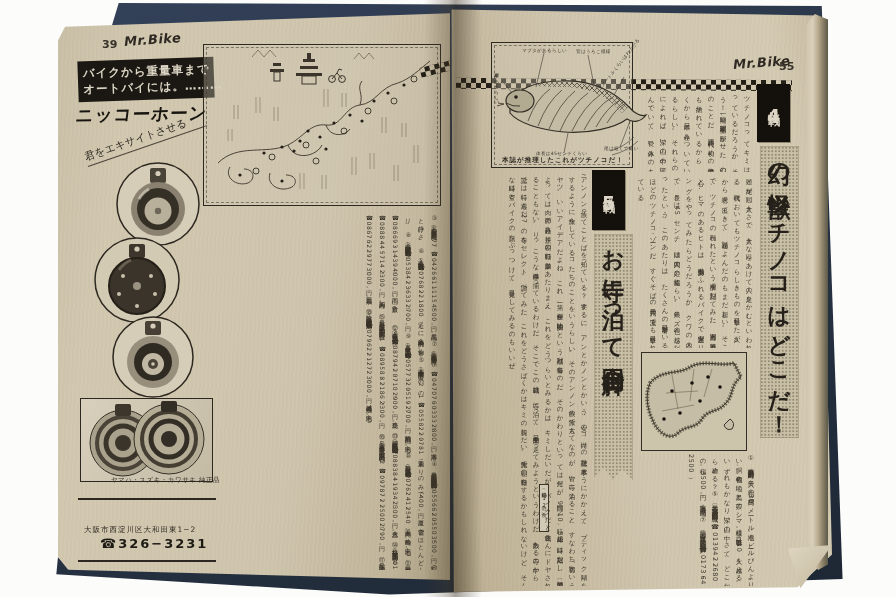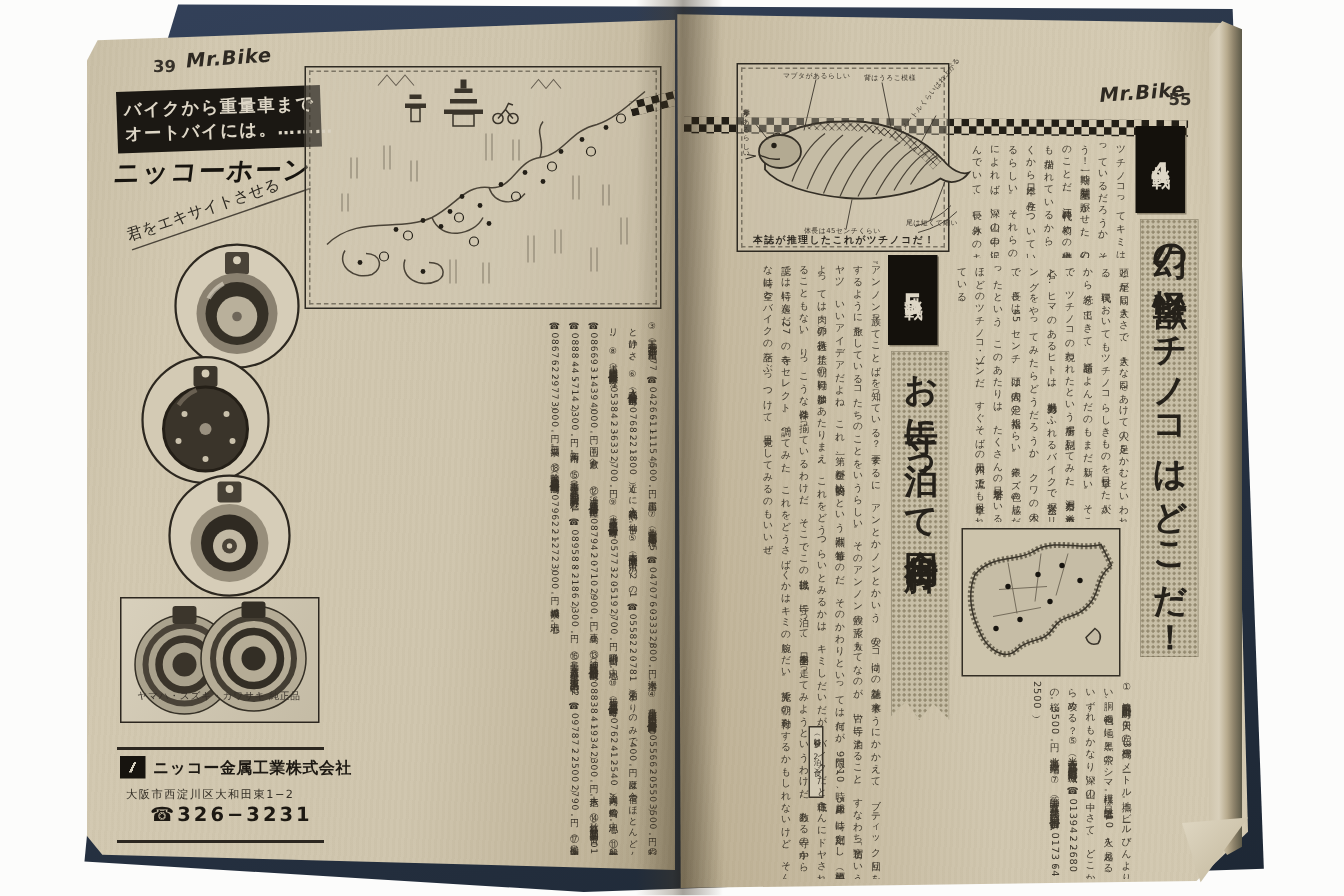--- a/index.html
+++ b/index.html
@@ -64,21 +64,21 @@
     padding:4px 5px 5px; transform:rotate(-2deg); }
   #ad-banner div { font-size:11.5px; font-weight:bold; letter-spacing:1px; line-height:16px; white-space:nowrap; }
   #nikko-logo { position:absolute; left:18px; top:90px; font-size:17.5px; font-weight:900;
     color:#17140f; transform:skewX(-8deg) rotate(-1deg); letter-spacing:1px; white-space:nowrap; }
   #ad-tagline { position:absolute; left:24px; top:118px; width:126px; font-size:10.5px; color:#2e2a22;
     transform:rotate(-19deg); border-bottom:1px solid #4a443a; padding-bottom:2px; white-space:nowrap;
     font-family:"DejaVu Serif",serif; }
   .horn { position:absolute; }
   #horn-frame { position:absolute; left:22px; top:386px; width:133px; height:84px;
     border:1.5px solid #2c2720; background:linear-gradient(120deg,#d8d0bc, #c4bba5); }
-  #horn-frame-caption { position:absolute; left:14px; top:448px; width:148px; text-align:center;
+  #horn-frame-caption { position:absolute; left:14px; top:464px; width:148px; text-align:right;
     font-size:6.5px; color:#37312a; letter-spacing:.5px; }
   #maker-row { position:absolute; left:22px; top:492px; display:flex; align-items:center; gap:5px; }
   #maker-mark { width:17px; height:15px; background:#17140f; position:relative; }
   #maker-mark:before { content:""; position:absolute; left:3px; top:4px; width:11px; height:7px;
     background:linear-gradient(115deg, rgba(0,0,0,0) 44%, #d8d2c2 44% 56%, rgba(0,0,0,0) 56%); }
   #maker-name { font-size:10.5px; font-weight:bold; color:#1d1913; letter-spacing:.5px; }
   #maker-addr { position:absolute; left:26px; top:513px; font-size:7.5px; color:#332e25; letter-spacing:1px; }
   #maker-phone { position:absolute; left:42px; top:524px; font-size:13px; font-weight:bold; color:#1d1913; letter-spacing:2px; }
 
   
@@ -171,24 +171,20 @@
         <circle cx="88" cy="40" r="35" fill="#b5ac96" stroke="#353026"></circle>
         <circle cx="88" cy="40" r="27" fill="none" stroke="#443e33" stroke-width="4"></circle>
         <circle cx="88" cy="40" r="18" fill="none" stroke="#332e25" stroke-width="5"></circle>
         <circle cx="88" cy="40" r="8" fill="#332e25"></circle>
         <rect x="80" y="2" width="16" height="11" rx="2" fill="#332e25"></rect>
       </svg>
     </div>
     <div id="horn-frame-caption">ヤマハ・スズキ・カワサキ 純正品</div>
 
     <div class="rule" style="left:20px;top:486px;width:138px;"></div>
-    <div id="maker-row">
-      <div id="maker-mark"></div>
-      <span id="maker-name">ニッコー金属工業株式会社</span>
-    </div>
     <div id="maker-addr">大阪市西淀川区大和田東1−2</div>
     <div id="maker-phone">☎326−3231</div>
     <div class="rule" style="left:20px;top:548px;width:138px;"></div>
 
     <div class="dframe" style="left:145px;top:32px;width:238px;height:162px;">
       <svg width="234" height="158" viewBox="0 0 234 158">
         <g stroke="#4a4337" fill="none" stroke-width="1">
           <path d="M14,118 C34,98 62,110 84,100 C100,92 106,78 122,80 C138,82 140,62 156,60 C172,58 176,42 194,38 C206,34 216,24 226,16"></path>
           <path d="M156,60 C160,48 152,44 158,36"></path>
           <path d="M84,100 C90,116 112,112 118,100"></path>

